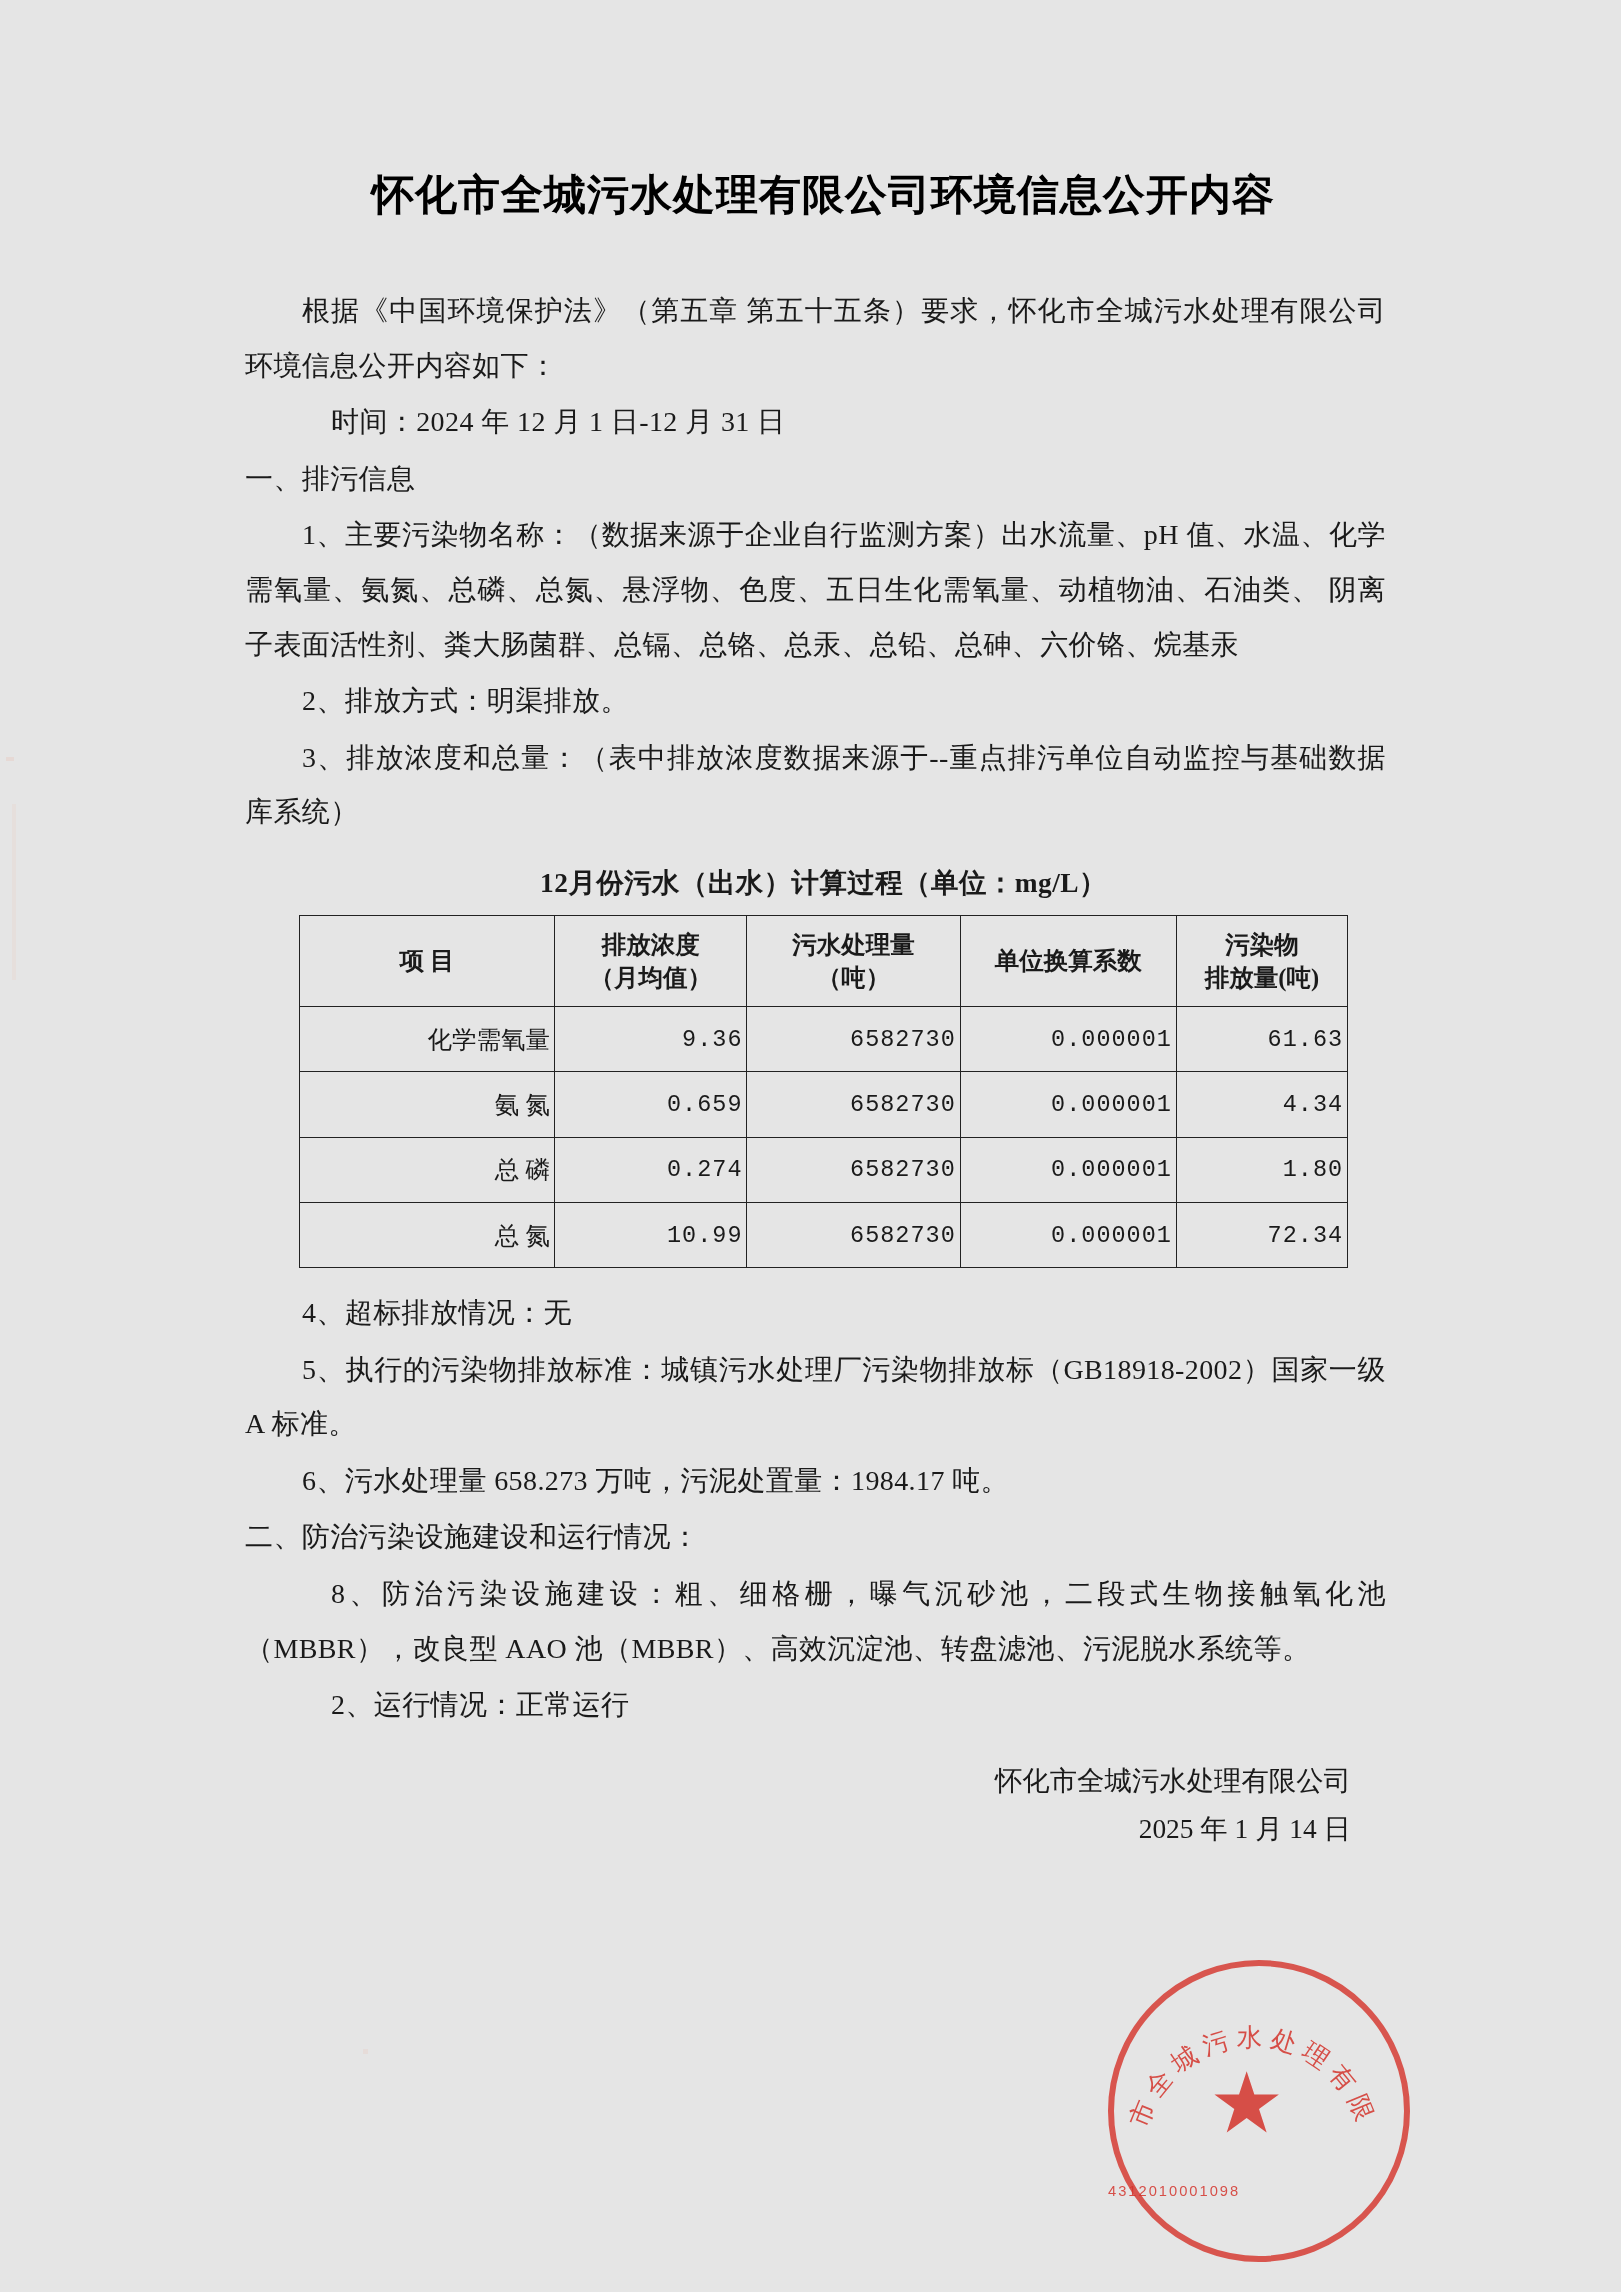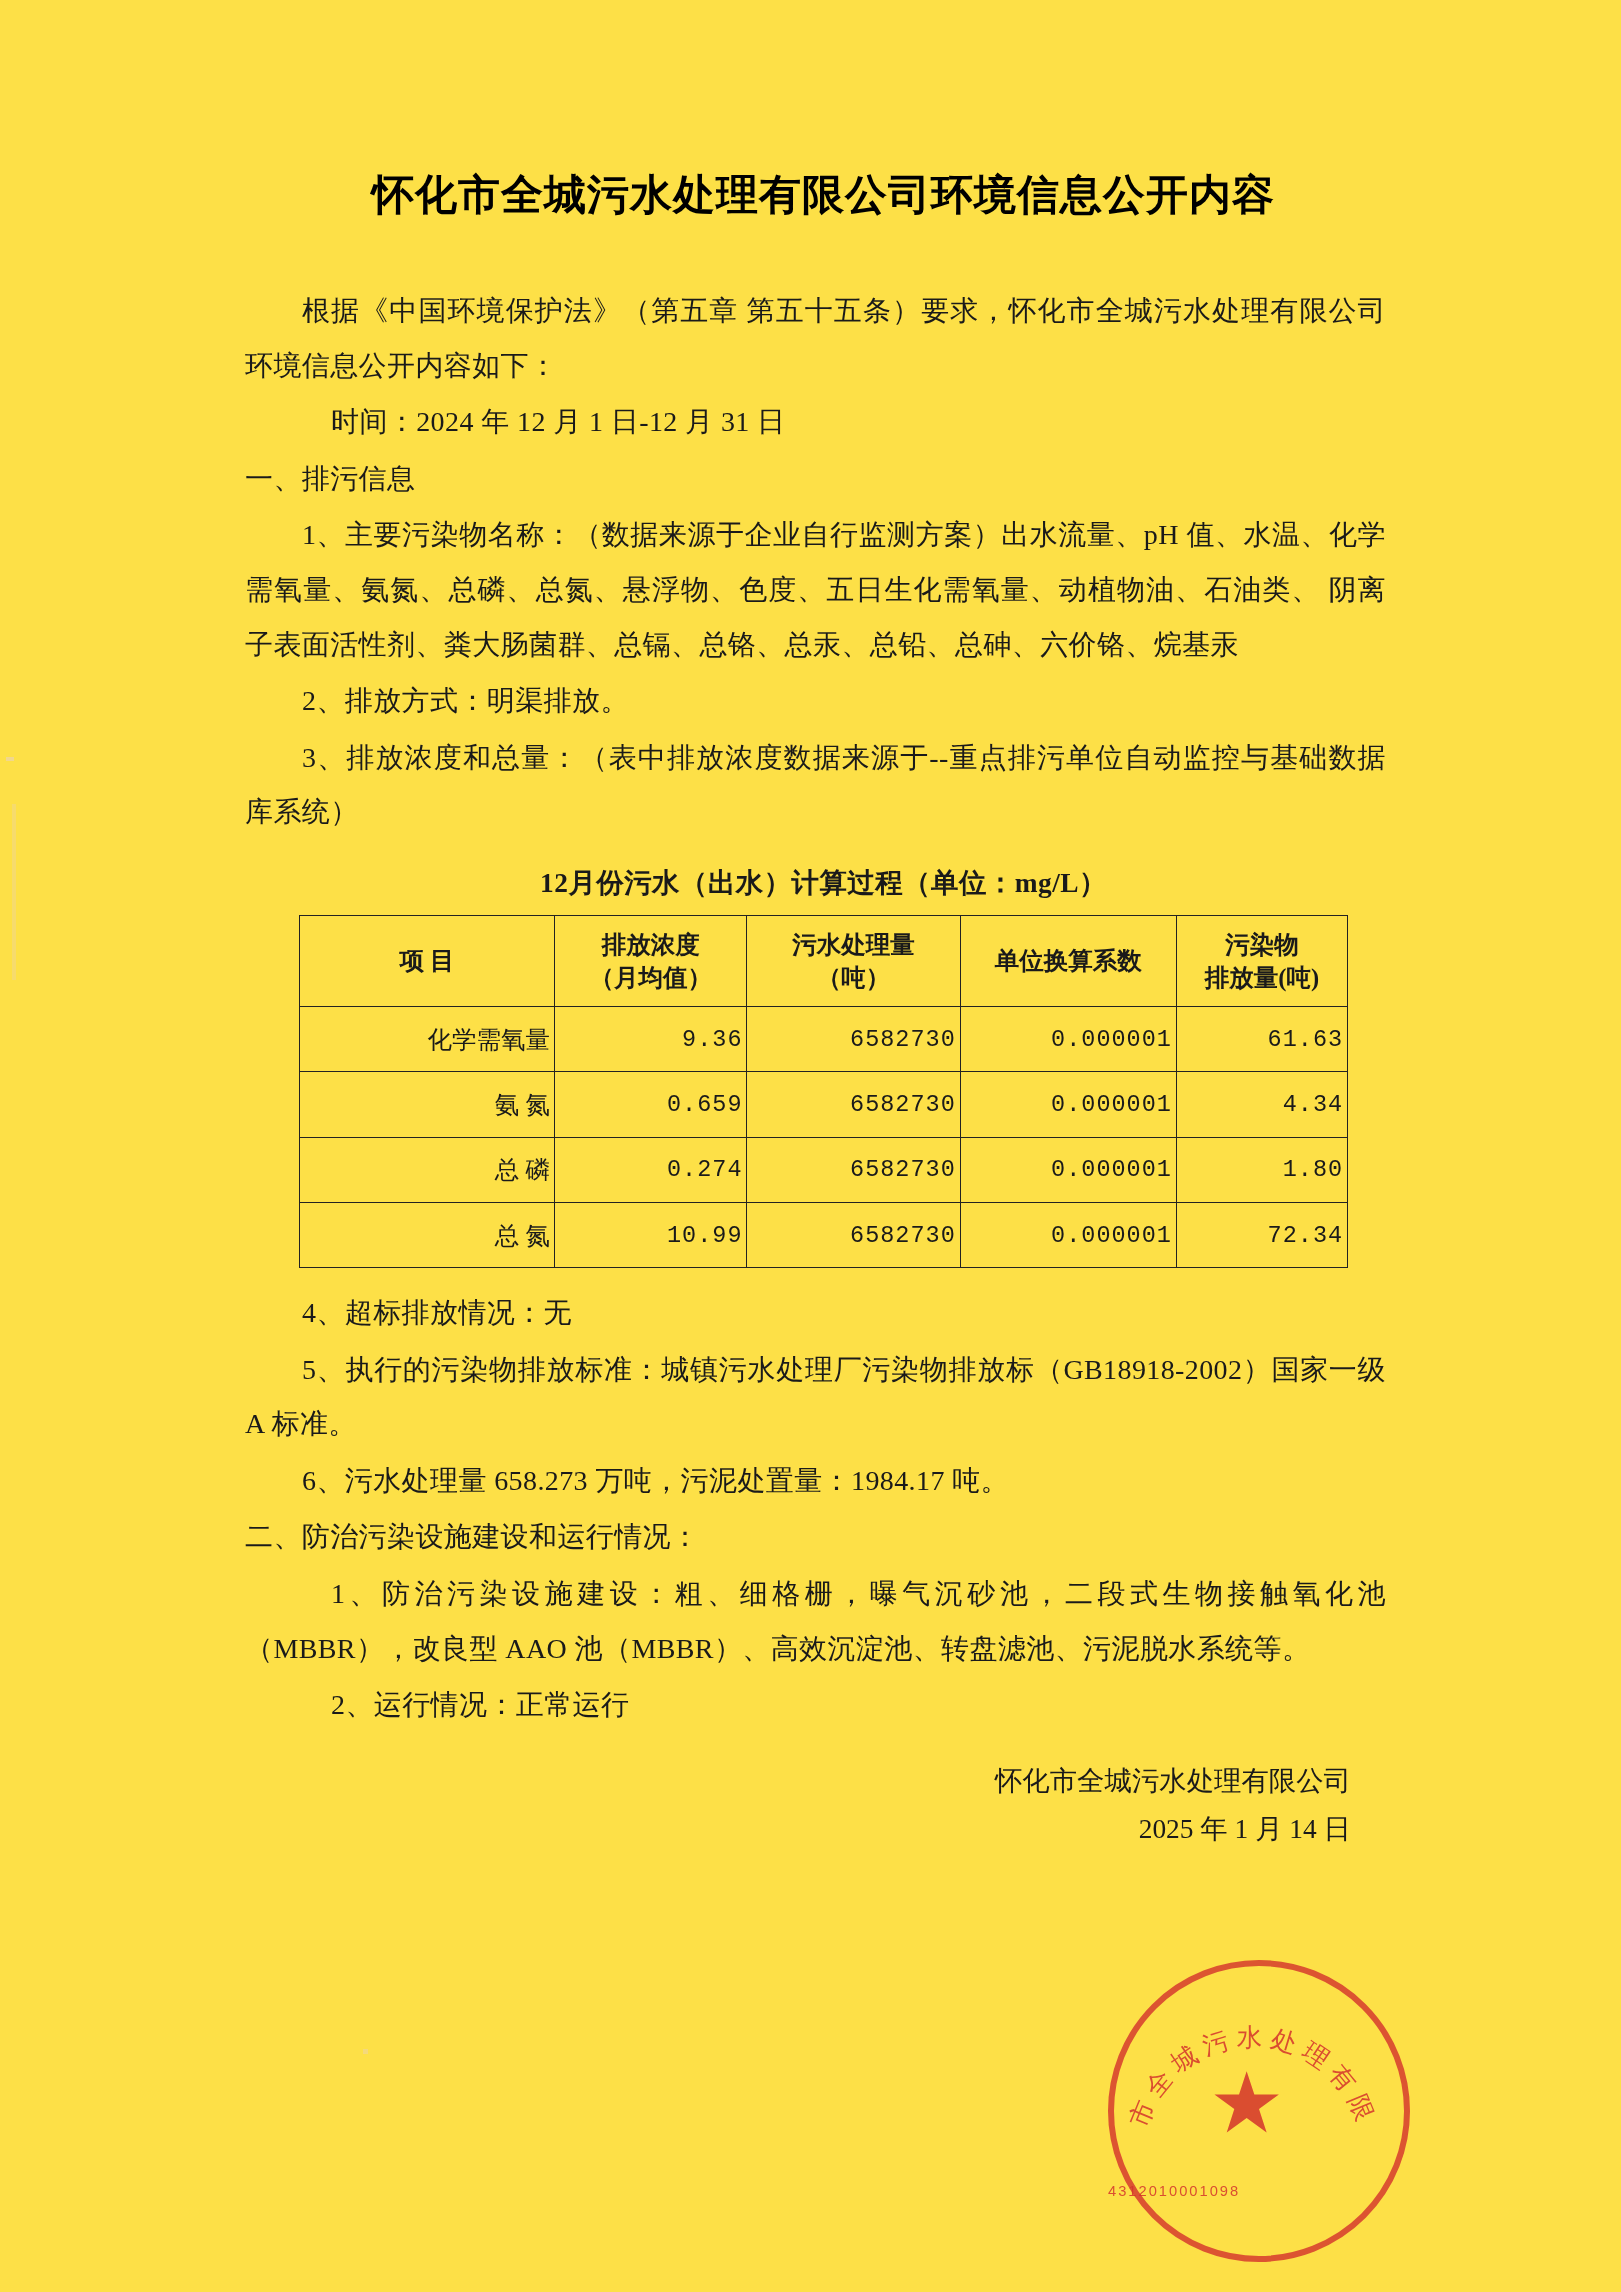--- a/index.html
+++ b/index.html
@@ -13,21 +13,21 @@
     position: relative;
     font-family: "Liberation Serif", "DejaVu Serif", serif;
     color: #1a1a1a;
     overflow: hidden;
   }
   .page {
     position: absolute;
     left: 0; top: 0;
     width: 1621px;
     height: 2293px;
-    background: #fde047;
+    background: #e5e5e5;
   }
   
   .scan-mark {
     position: absolute;
     background: #e8cfc8;
     opacity: 0.55;
   }
   .content {
     position: absolute;
     left: 245px;
@@ -216,21 +216,21 @@
     </table>
 
     <p class="para indent1">4、超标排放情况：无</p>
 
     <p class="para indent1">5、执行的污染物排放标准：城镇污水处理厂污染物排放标（GB18918-2002）国家一级 A 标准。</p>
 
     <p class="para indent1">6、污水处理量 658.273 万吨，污泥处置量：1984.17 吨。</p>
 
     <p class="para noindent">二、防治污染设施建设和运行情况：</p>
 
-    <p class="para indent2">1、防治污染设施建设：粗、细格栅，曝气沉砂池，二段式生物接触氧化池（MBBR），改良型 AAO 池（MBBR）、高效沉淀池、转盘滤池、污泥脱水系统等。</p>
+    <p class="para indent2">8、防治污染设施建设：粗、细格栅，曝气沉砂池，二段式生物接触氧化池（MBBR），改良型 AAO 池（MBBR）、高效沉淀池、转盘滤池、污泥脱水系统等。</p>
 
     <p class="para indent2">2、运行情况：正常运行</p>
 
     <div class="sign-block">
       <div>怀化市全城污水处理有限公司</div>
       <div>2025 年 1 月 14 日</div>
     </div>
 
   </div>
 

